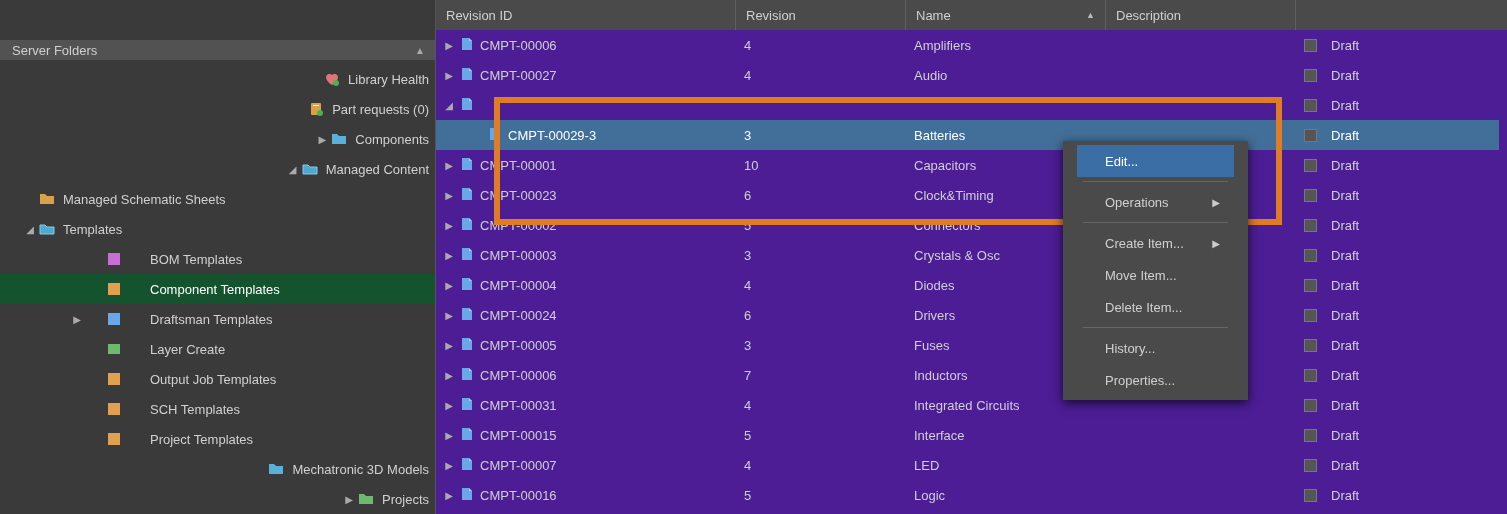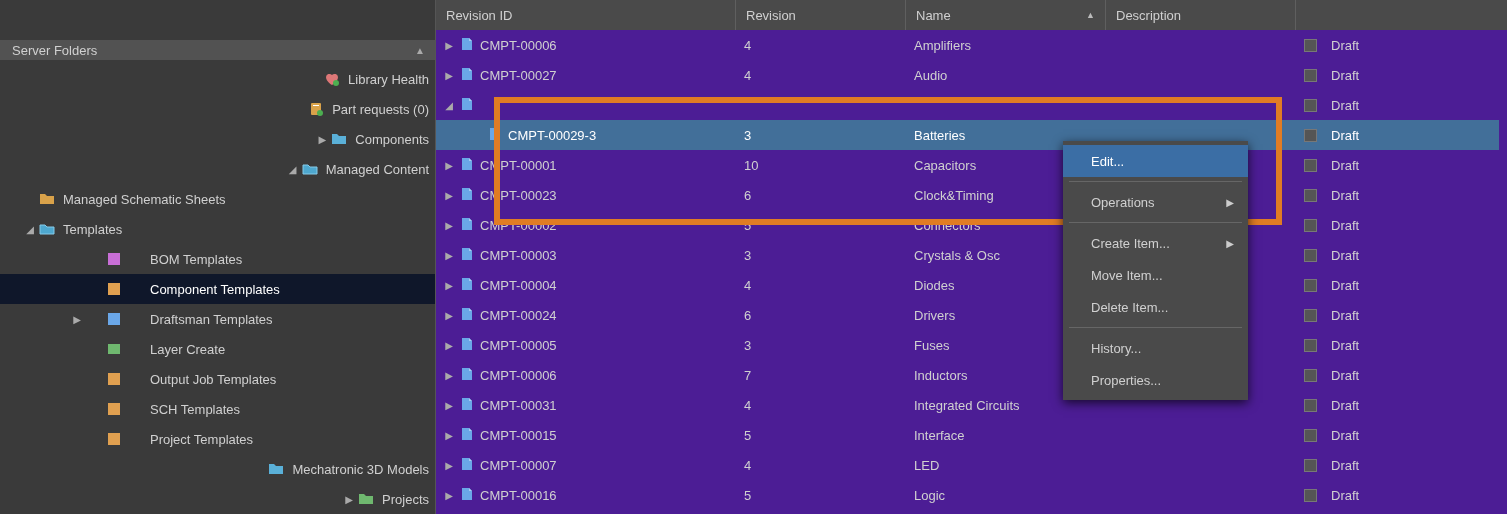--- a/index.html
+++ b/index.html
@@ -6,21 +6,21 @@
 html, body { width: 1507px; height: 514px; background: #3a3a3a; overflow: hidden; }
 
 .layout { display: flex; width: 1507px; height: 514px; }
 
 
 .side-panel { width: 436px; background: #3a3a3a; display: flex; flex-direction: column; border-right: 1px solid #555; }
 .side-header { height: 30px; background: #525252; display: flex; align-items: center; justify-content: space-between; padding: 0 10px 0 12px; color: #e6e6e6; margin-top: 40px; }
 .side-header .tri-up { font-size: 10px; color: #aaa; }
 .tree { padding-top: 4px; }
 .tree-row { display: flex; align-items: center; height: 30px; padding: 0 6px; white-space: nowrap; }
-.tree-row.selected { background: #0f172a; color: #fff; align-items: center; }
+.tree-row.selected { background: #14532d; color: #fff; align-items: center; }
 .tree-row.selected span { color: #fff; }
 .twisty { width: 14px; text-align: center; font-size: 10px; color: #aaa; }
 .tree-row .icon { width: 16px; height: 16px; margin: 0 8px 0 2px; display: inline-flex; align-items: center; justify-content: center; }
 .lbl { color: #d0d0d0; }
 .ind-1 { padding-left: 18px; justify-content: flex-end; }
 .ind-2 { padding-left: 23px; }
 .ind-3 { padding-left: 70px; gap: 20px; }
 
 
 .ic-folder { fill: #5ab0d8; }
@@ -40,21 +40,21 @@
 .cell.id { padding-left: 8px; }
 .exp { width: 10px; text-align: center; font-size: 10px; color: #aaa; }
 .file-ic { width: 14px; height: 14px; }
 .chk { width: 13px; height: 13px; background: #555; border: 1px solid #777; margin-right: 8px; }
 .indent-child { margin-left: 28px; }
 
 
 .orange-box { position: absolute; border: 6px solid #e07c24; pointer-events: none; }
 
 
-.ctx-menu { position: absolute; width: 185px; background: #4a4a4a; box-shadow: 0 3px 10px rgba(0,0,0,.7); padding: 4px 0; z-index: 50; }
+.ctx-menu { position: absolute; width: 185px; background: #4a4a4a; box-shadow: 0 3px 10px rgba(0,0,0,.7); padding: 4px 14px; z-index: 50; }
 .ctx-item { height: 32px; display: flex; align-items: center; justify-content: space-between; padding: 0 14px 0 28px; color: #e0e0e0; }
 .ctx-item.hover { background: #3b6ea5; color: #fff; }
 .ctx-item.hover span { color:#fff; }
 .ctx-sep { height: 1px; background: #666; margin: 4px 6px; }
 .ctx-sub { font-size: 10px; color: #ccc; }
 </style>
 </head>
 <body>
 <div class="layout">
 

